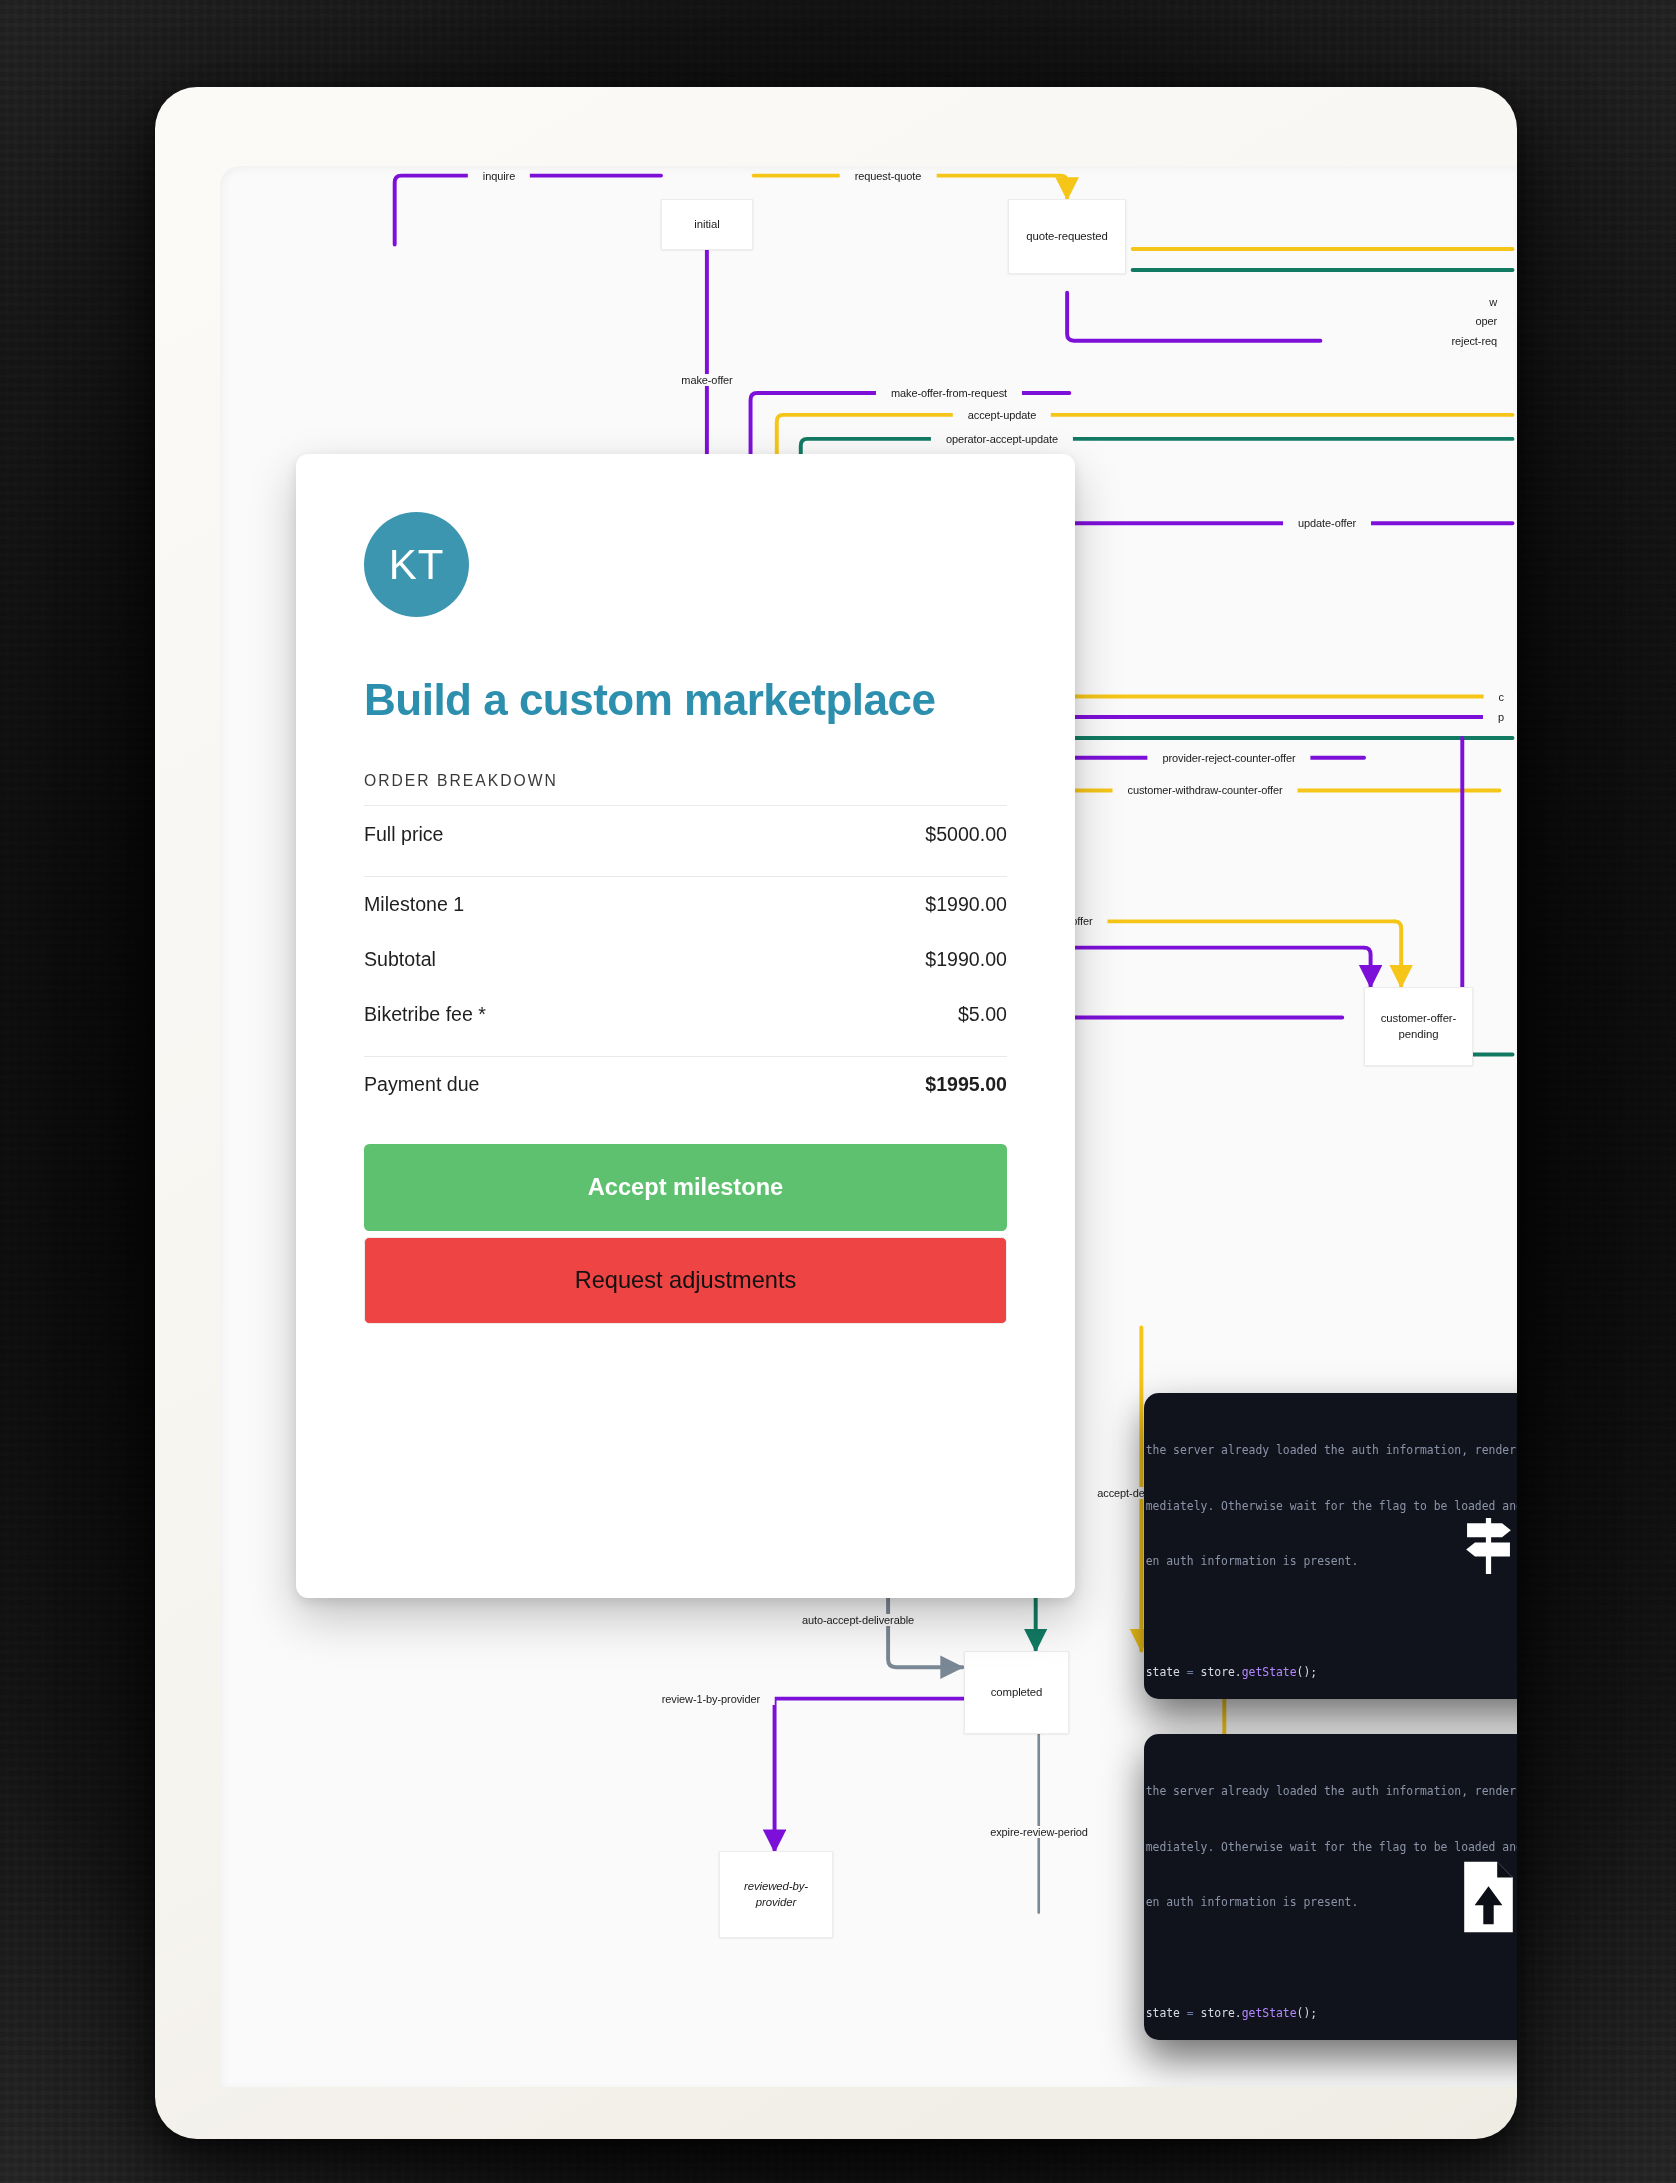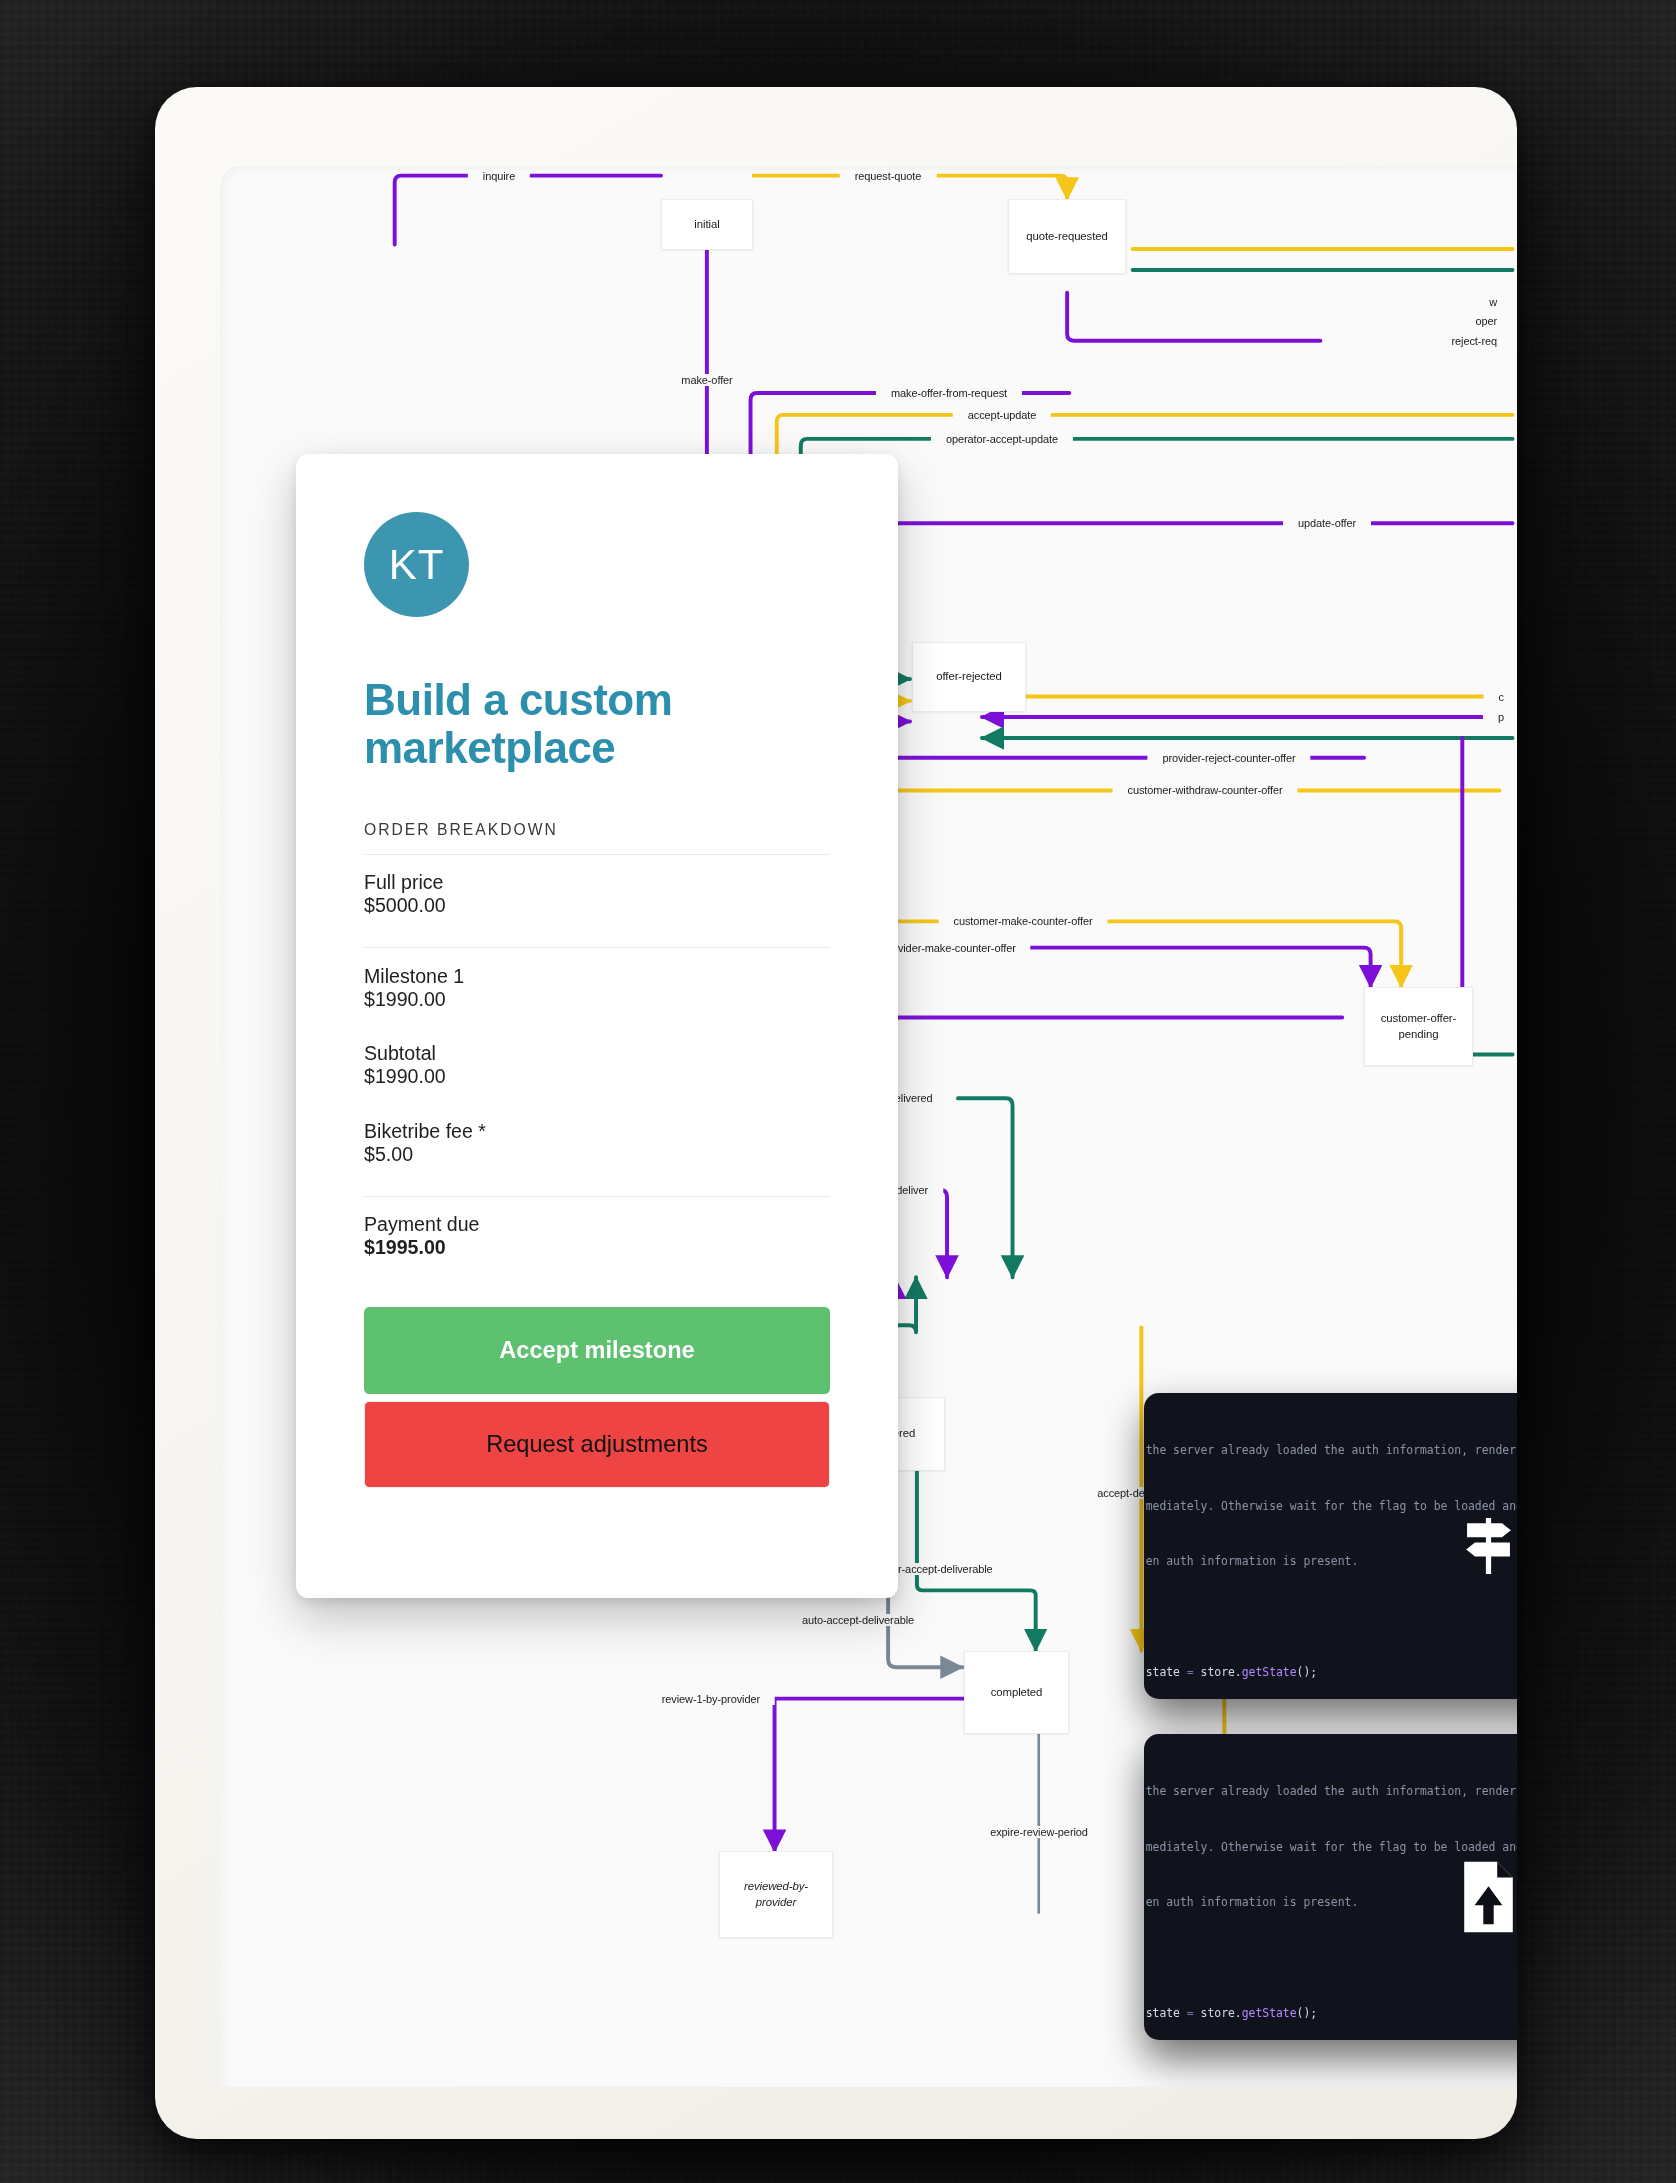--- a/index.html
+++ b/index.html
@@ -62,21 +62,21 @@
   .elabel{
     position:absolute;font-size:11px;color:#1b1b1b;white-space:nowrap;
     background:#fafafa;padding:0 15px;transform:translate(-50%,-50%);
     letter-spacing:-0.1px;font-family:"Liberation Sans",sans-serif;
   }
   .elabel.ra{transform:translate(-100%,-50%);}
   .elabel.la{transform:translate(0,-50%);}
 
   
   #order-card{
-    position:absolute;left:76px;top:288px;width:602px;height:1144px;
+    position:absolute;left:76px;top:288px;width:779px;height:1144px;
     background:#fff;border-radius:12.2px;
     box-shadow:0 20px 48px rgba(0,0,0,.22), 0 4.4px 12.2px rgba(0,0,0,.10);
     padding:0;box-sizing:border-box;
   }
   #order-inner{position:absolute;left:68px;right:68px;top:58px;}
   .avatar{
     width:105px;height:105px;border-radius:50%;
     background:#3d96b0;color:#fff;
     display:flex;align-items:center;justify-content:center;
     font-size:42px;font-weight:400;letter-spacing:0.9px;
@@ -85,21 +85,21 @@
     margin-top:59px;font-size:44px;font-weight:700;color:#2d8fae;
     letter-spacing:-0.5px;line-height:1.1;
   }
   .section-label{
     margin-top:48px;font-size:15.7px;color:#3a3a3a;
     letter-spacing:2px;font-weight:400;
   }
   .hr{height:0.9px;background:#e9e9e9;margin-top:15px;}
   .row{
     display:flex;justify-content:space-between;align-items:baseline;
-    padding:16.6px 0 15px;font-size:19.6px;color:#1f1f1f;flex-direction:column;
+    padding:16.6px 0 15px;font-size:19.6px;color:#1f1f1f;
   }
   .row.total .v{font-weight:700;}
   .note{
     margin-top:7.9px;font-size:16px;line-height:1.45;color:#adadad;
   }
   .btn{
     margin-top:33px;height:87px;border-radius:5.2px;
     display:flex;align-items:center;justify-content:center;
     font-size:23.6px;box-sizing:border-box;
   }

